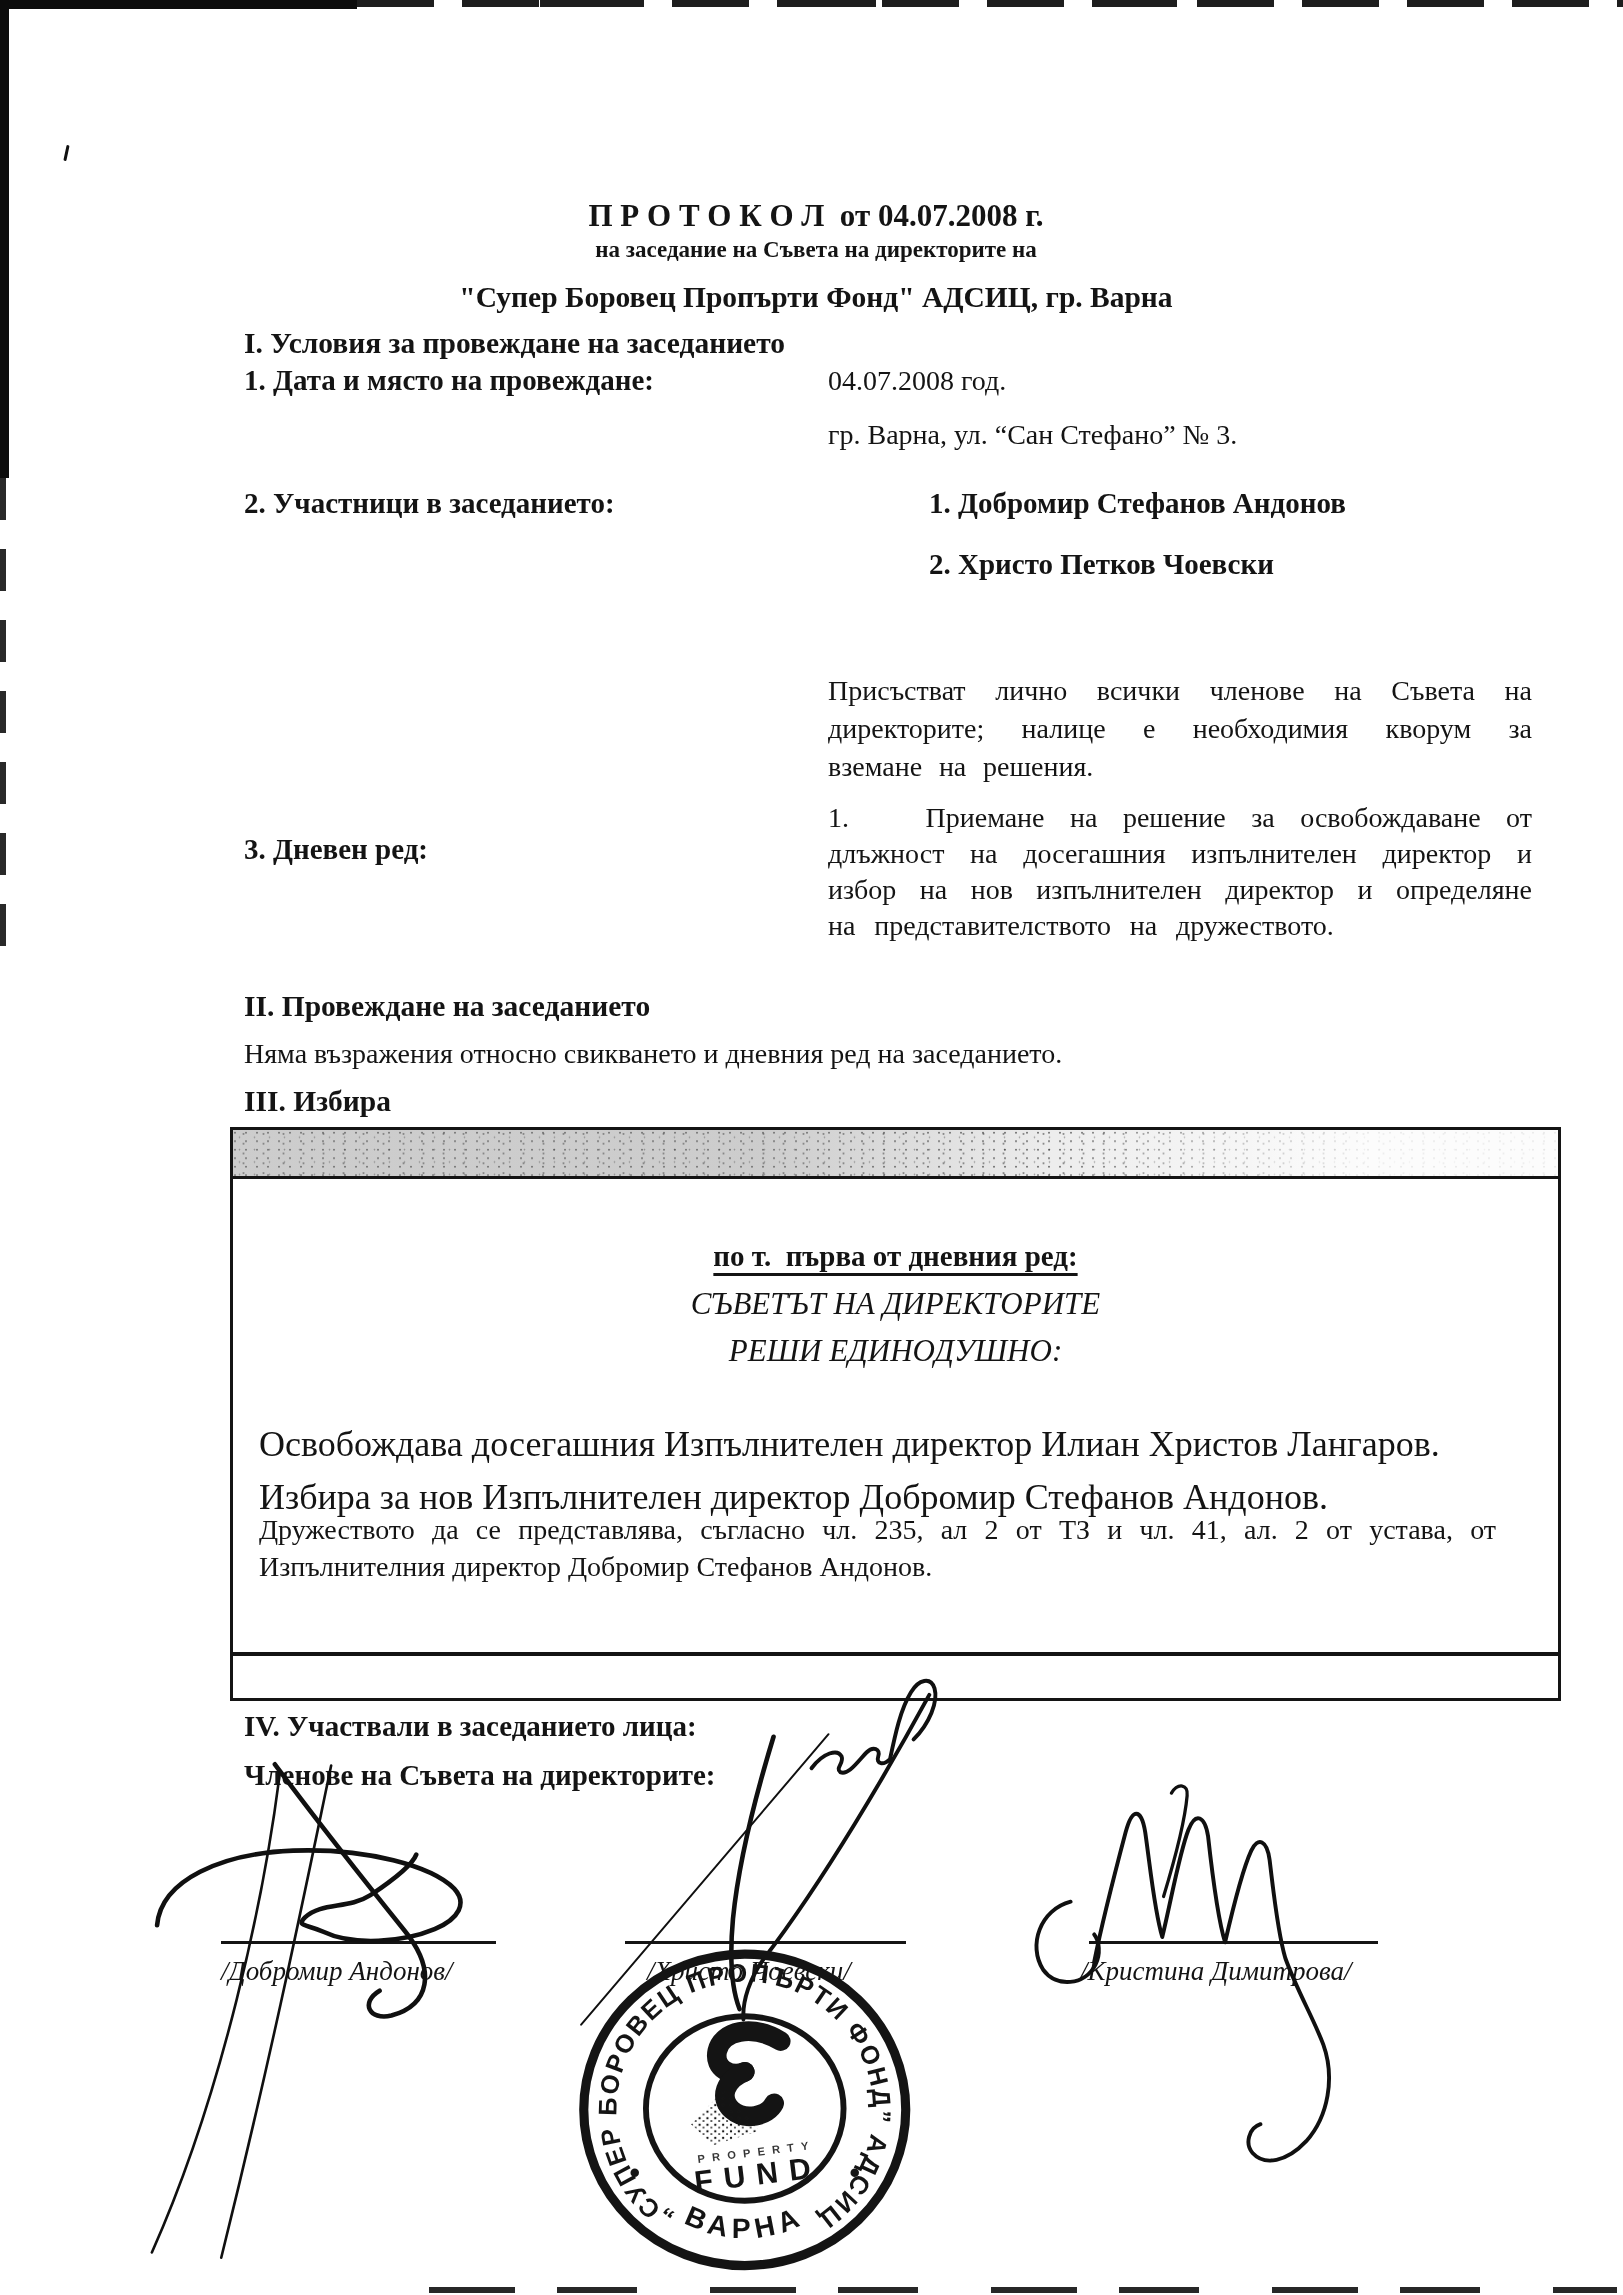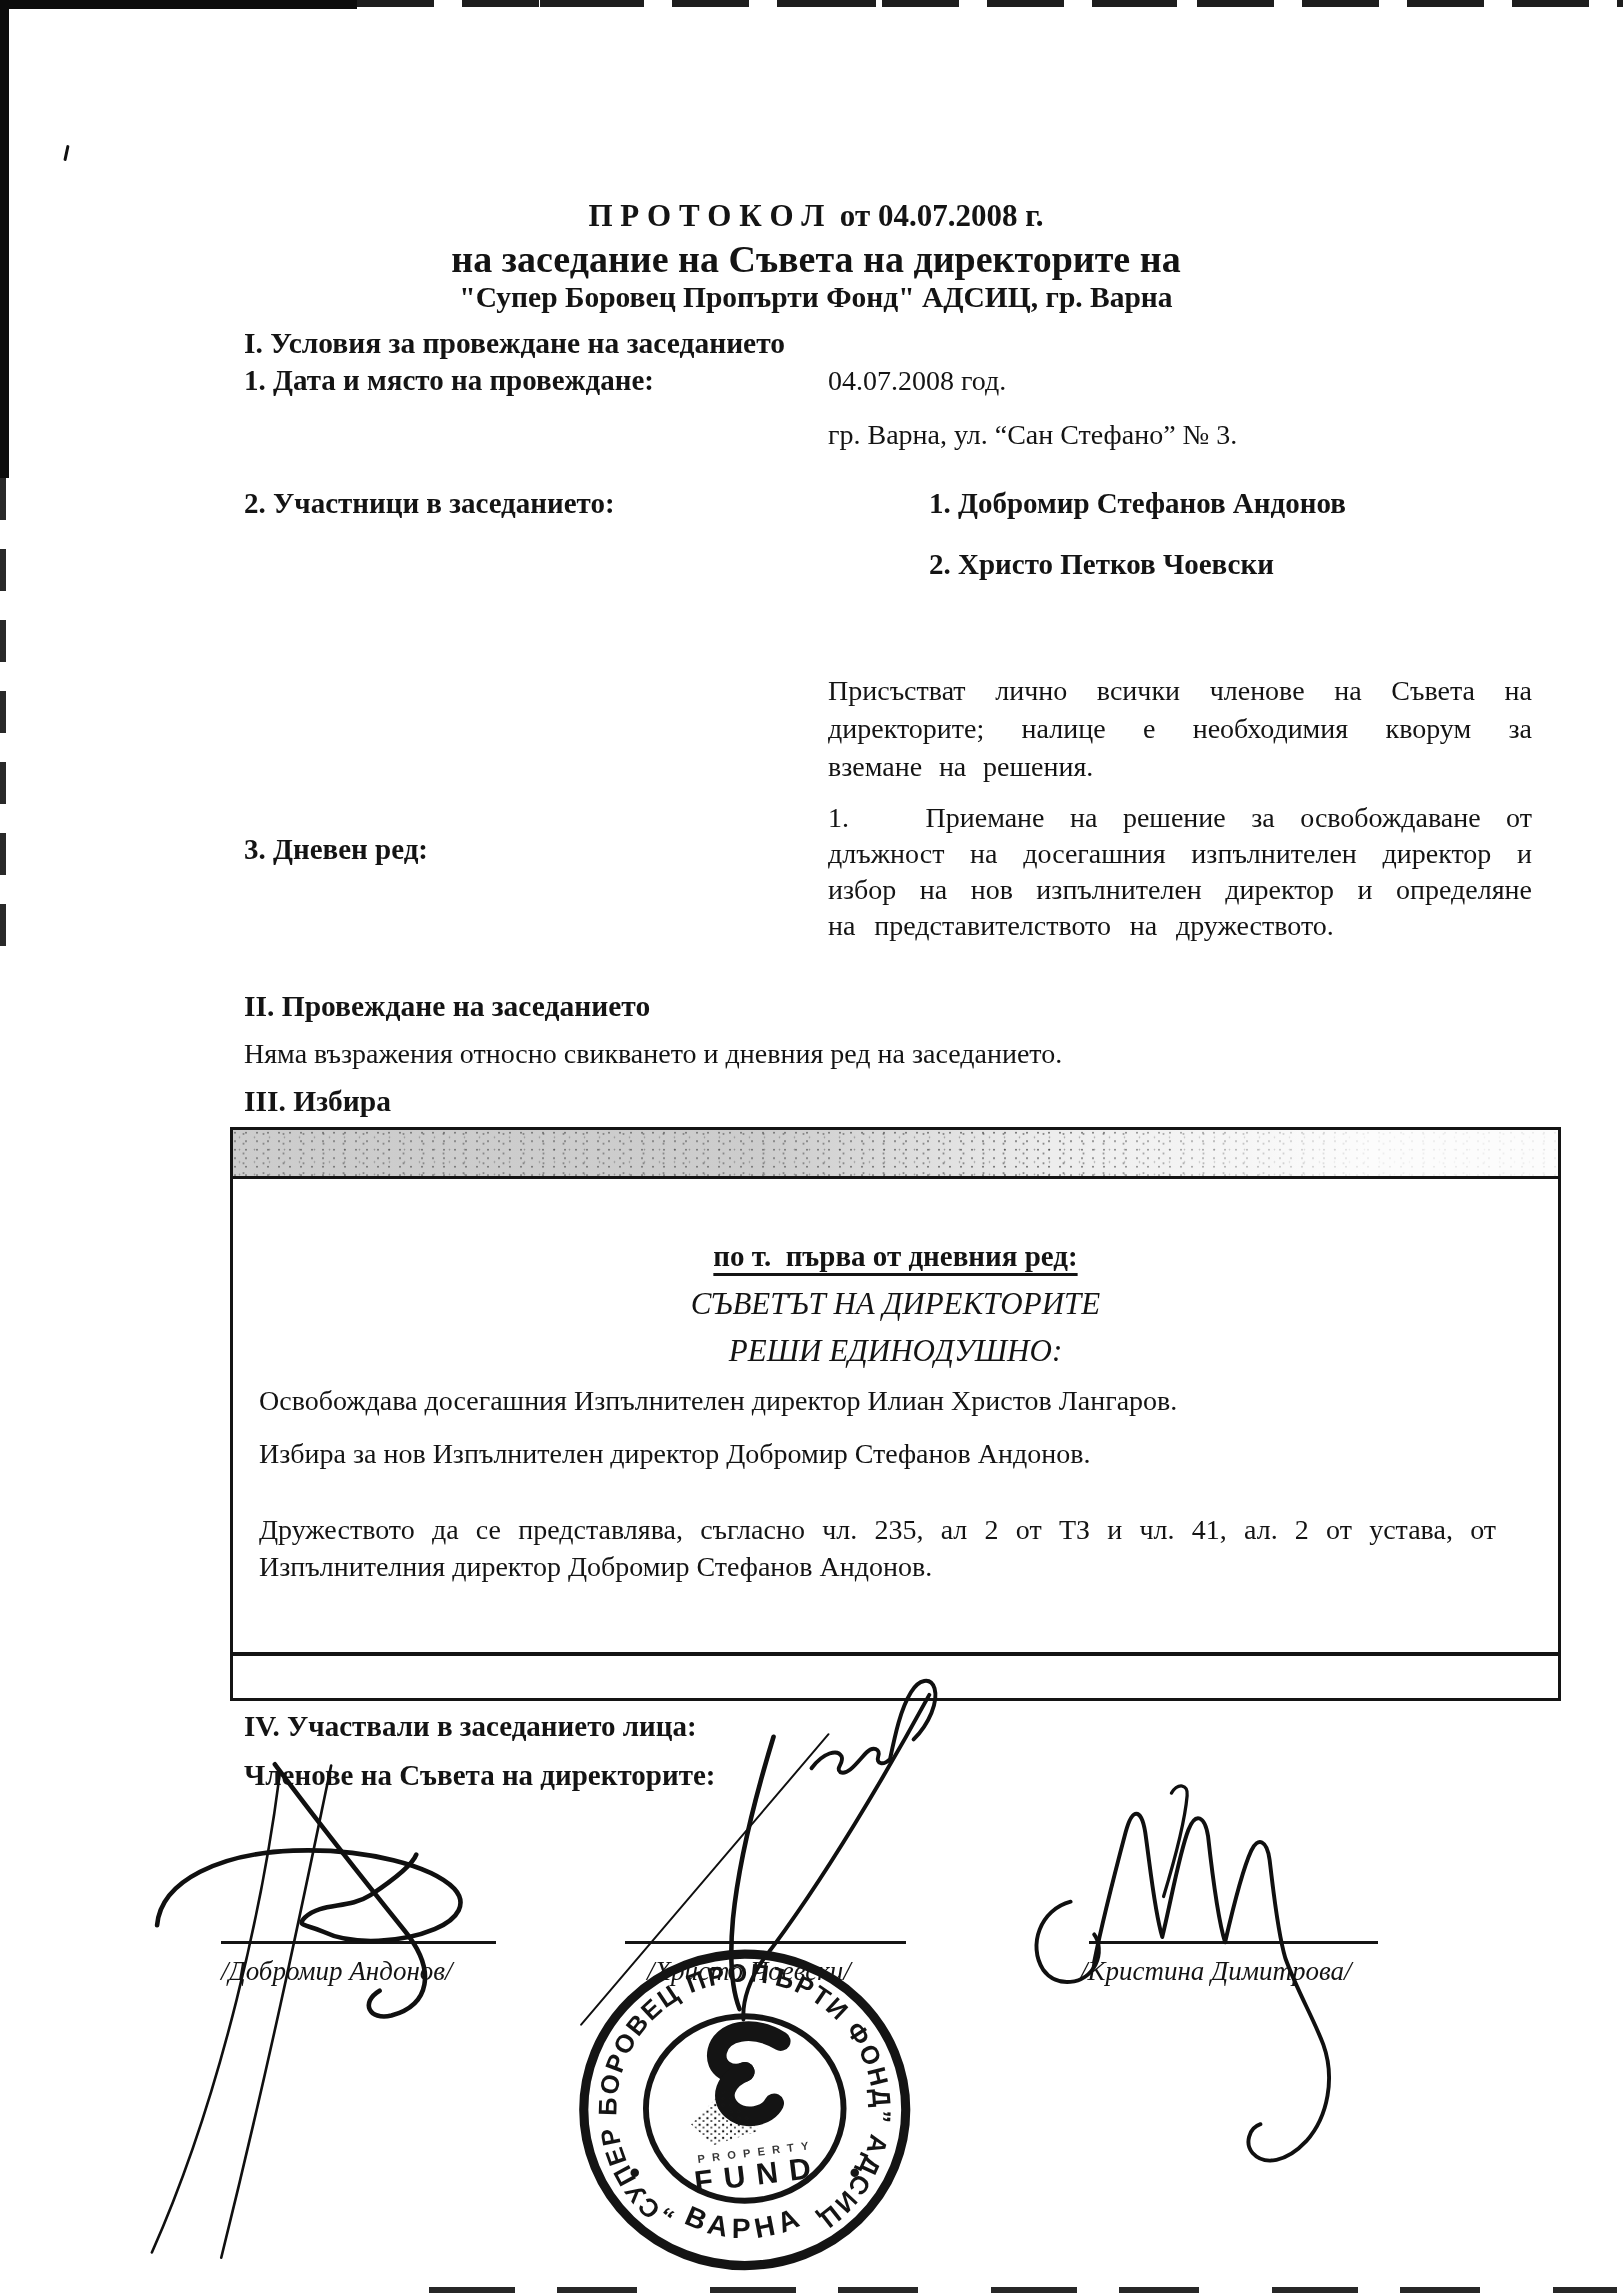--- a/index.html
+++ b/index.html
@@ -34,40 +34,40 @@
     background-image:
       linear-gradient(90deg, rgba(130,130,130,.30) 0 40%, rgba(237,237,237,0) 62%, rgba(255,255,255,.85) 86%),
       radial-gradient(circle at 2px 2.6px, rgba(20,20,20,.55) 0.7px, transparent 1.2px),
       radial-gradient(circle at 6.5px 7.2px, rgba(20,20,20,.38) 0.7px, transparent 1.1px),
       radial-gradient(circle at 10.5px 3.9px, rgba(20,20,20,.45) 0.8px, transparent 1.3px);
     background-size:100% 100%, 11px 8.5px, 15px 12.4px, 20px 9.8px;}
   .dec-innerline{position:absolute; left:0; top:522px; width:100%; height:3.9px; background:#141414;}
   .dec-subject{position:absolute; top:110px; left:0; width:100%; text-align:center; font-weight:bold; font-size:29px;
     text-decoration:underline; text-decoration-thickness:2.6px; text-underline-offset:6.5px;}
   .dec-title{position:absolute; left:0; width:100%; text-align:center; font-weight:normal; font-style:italic; font-size:31px;}
-  .dec-text{position:absolute; left:26px; font-size:28px; white-space:nowrap;}
+  .dec-text{position:absolute; left:26px; font-size:36px; white-space:nowrap;margin-top:38px;}
   .dec-text-j{position:absolute; left:26px; width:1237px; font-size:28px; white-space:normal; text-align:justify; line-height:37px;}
   .sig-line{position:absolute; top:1941px; height:3.3px; background:#141414;}
   .sig-name{position:absolute; top:1956px; font-style:italic; font-size:27px; white-space:nowrap;}
   .ink{position:absolute; left:0; top:0; pointer-events:none;}
 </style>
 </head>
 <body>
 
 <div class="page">
 
   <div class="scan-top-solid"></div>
   <div class="scan-top-dash"></div>
   <div class="scan-left-solid"></div>
   <div class="scan-left-dash"></div>
   <div class="scan-bottom-dash"></div>
   <div class="scan-fleck"></div>
 
   <div class="abs center-band b" style="top:198px; font-size:31px;">П Р О Т О К О Л&nbsp; от 04.07.2008 г.</div>
-  <div class="abs center-band b" style="top:237px; font-size:38px;">на заседание на Съвета на директорите на</div>
+  <div class="abs center-band b" style="top:237px; font-size:23px;">на заседание на Съвета на директорите на</div>
   <div class="abs center-band b" style="top:281px; font-size:29.5px;">"Супер Боровец Пропърти Фонд" АДСИЦ, гр. Варна</div>
 
   <div class="abs head45" style="left:244px; top:327px;">I. Условия за провеждане на заседанието</div>
   <div class="abs b" style="left:244px; top:364px; font-size:29px;">1. Дата и място на провеждане:</div>
   <div class="abs body43" style="left:828px; top:365px;">04.07.2008 год.</div>
   <div class="abs body43" style="left:828px; top:419px;">гр. Варна, ул. “Сан Стефано” № 3.</div>
 
   <div class="abs b" style="left:244px; top:487px; font-size:29px;">2. Участници в заседанието:</div>
   <div class="abs b" style="left:929px; top:487px; font-size:29px;">1. Добромир Стефанов Андонов</div>
   <div class="abs b" style="left:929px; top:548px; font-size:29px;">2. Христо Петков Чоевски</div>

